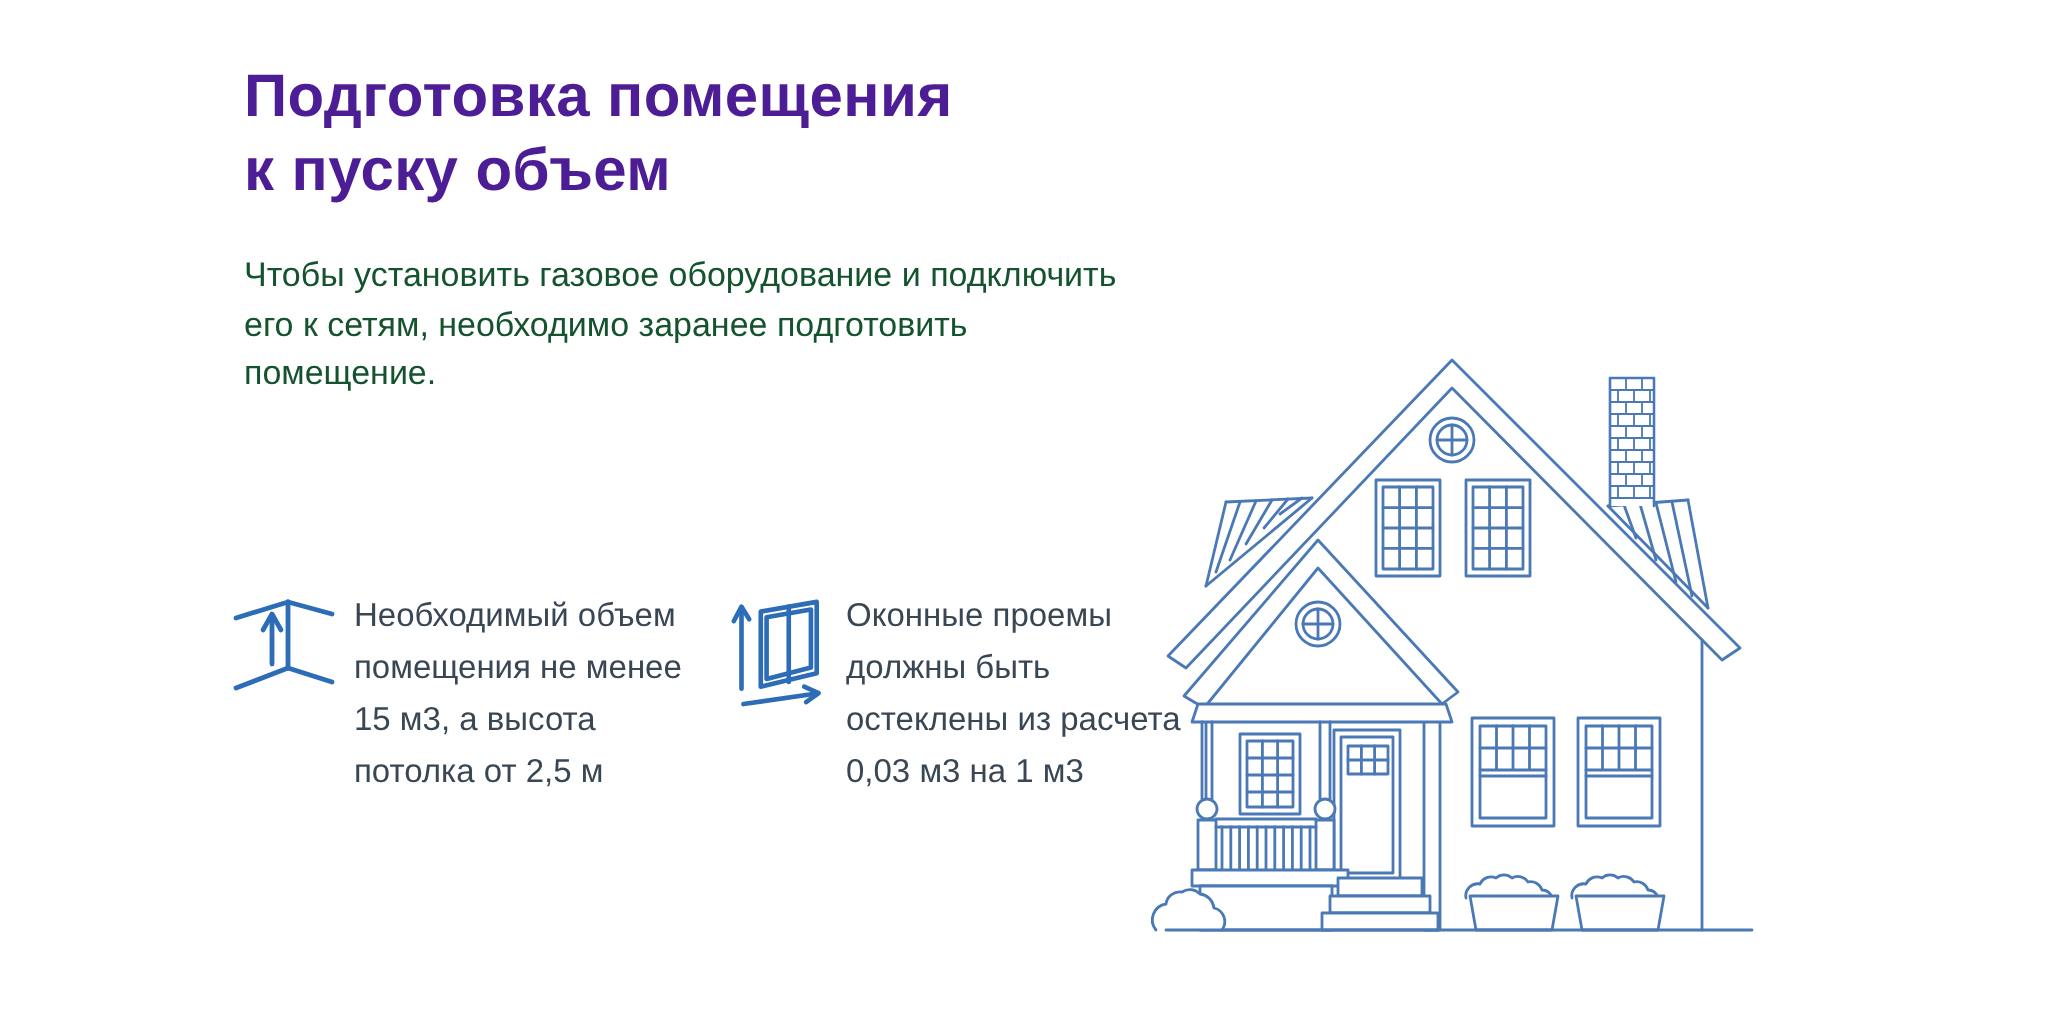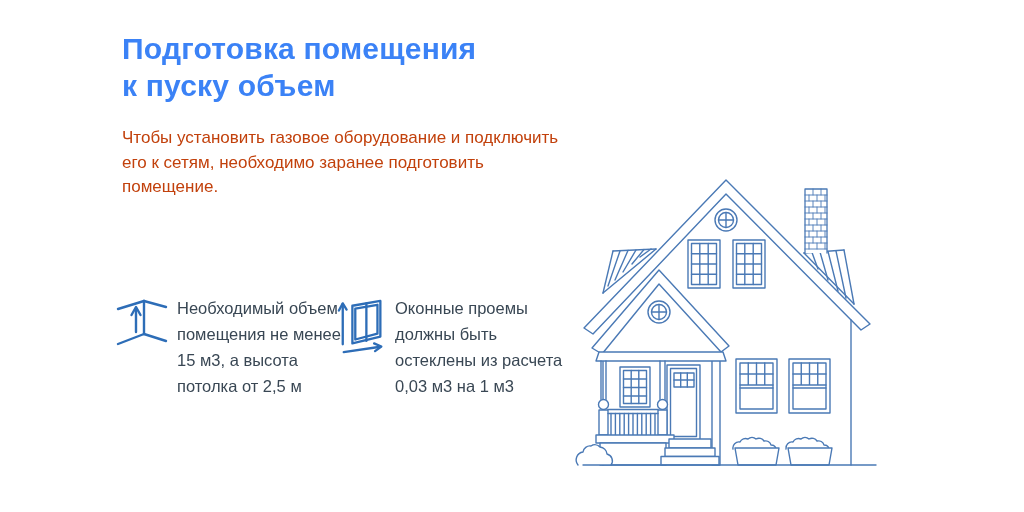--- a/index.html
+++ b/index.html
@@ -1,30 +1,30 @@
 <!DOCTYPE html>
 <html><head>
 <meta charset="utf-8">
 <style>
   html,body{margin:0;padding:0;}
   body{width:1024px;height:512px;background:#ffffff;overflow:hidden;
        font-family:"Liberation Sans","DejaVu Sans",sans-serif;position:relative;}
   .page{position:absolute;inset:0;background:#ffffff;}
   .title{position:absolute;left:122px;top:30px;font-size:30px;line-height:37px;
-         font-weight:700;color:#3b82f6;letter-spacing:.2px;}
+         font-weight:700;color:#4c1d95;letter-spacing:.2px;}
   .title span{display:block;}
   .intro{position:absolute;left:122px;top:126px;width:448px;font-size:17px;
-         line-height:24.5px;color:#c2410c;}
+         line-height:24.5px;color:#14532d;}
   .req-item{position:absolute;top:288px;}
   .req-item .icon{position:absolute;left:0;top:6px;}
   .req-text{position:absolute;left:63px;top:7px;font-size:16.5px;line-height:26px;
             color:#394754;}
   #req1{left:114px;width:240px;height:120px;}
   #req1 .req-text{width:165px;}
-  #req2{left:336px;width:250px;height:120px;}
+  #req2{left:364px;width:250px;height:120px;}
   #req2 .req-text{left:59px;width:178px;}
   .house{position:absolute;left:570px;top:158px;width:330px;height:310px;}
   svg{display:block;}
 </style>
 </head>
 <body>
 
 <div class="page">
 
   <h1 class="title" style="margin:0;">

